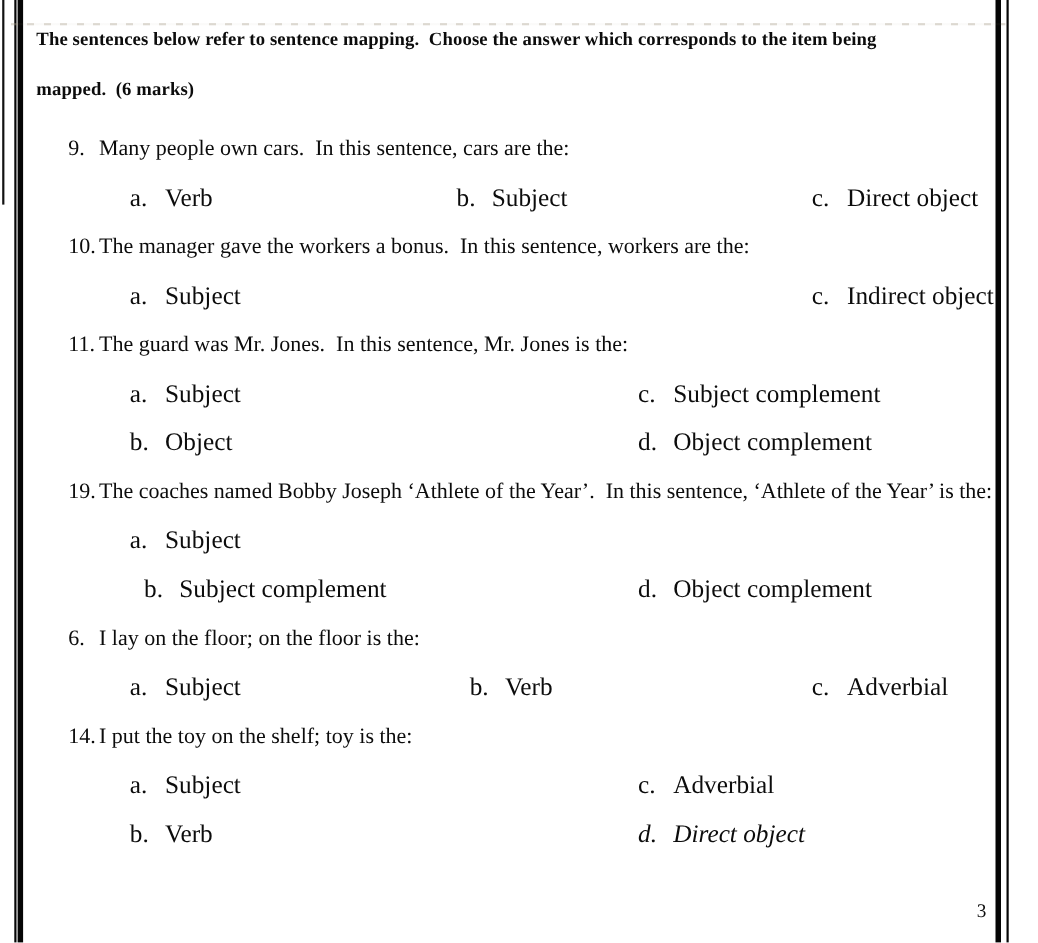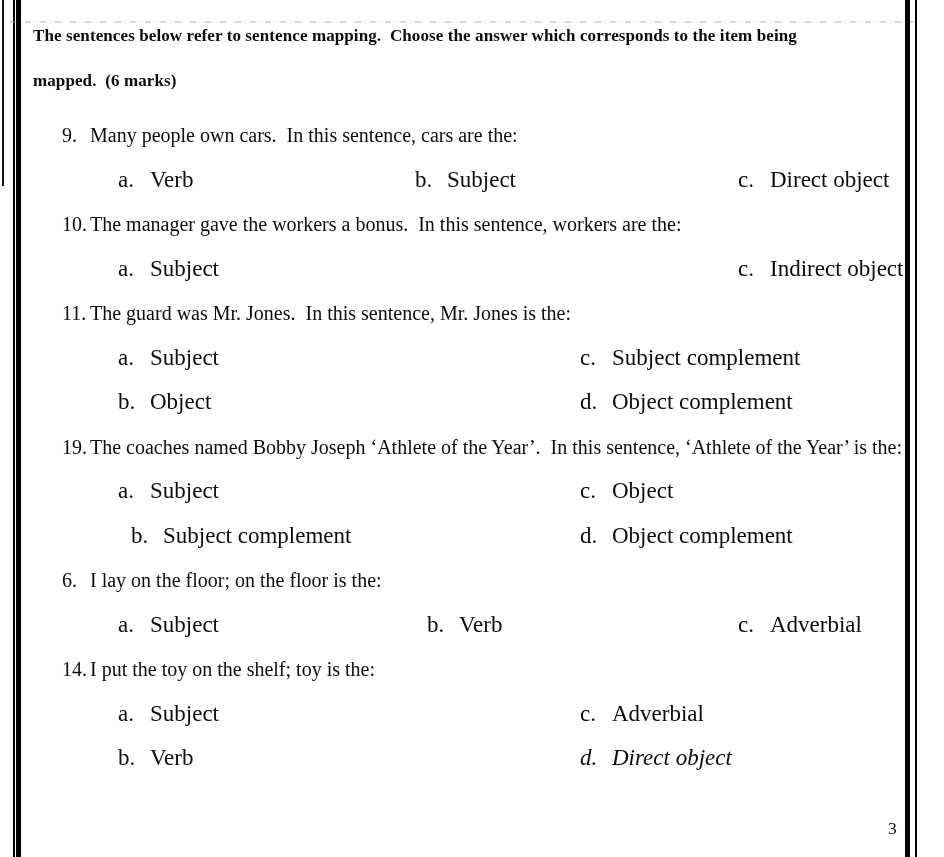--- a/index.html
+++ b/index.html
@@ -111,21 +111,20 @@
           </div>
           <div class="opt-row">
             <span class="opt" style="left: 85px;"><span class="opt-letter">b.</span><span class="opt-label">Object</span></span>
             <span class="opt" style="left: 547px;"><span class="opt-letter">d.</span><span class="opt-label">Object complement</span></span>
           </div>
         </div>
         <div class="q-block">
           <div class="q-line"><span class="q-num">19.</span><span class="q-text">The coaches named Bobby Joseph ‘Athlete of the Year’.  In this sentence, ‘Athlete of the Year’ is the:</span></div>
           <div class="opt-row">
             <span class="opt" style="left: 85px;"><span class="opt-letter">a.</span><span class="opt-label">Subject</span></span>
-            <span class="opt" style="left: 547px;"><span class="opt-letter">c.</span><span class="opt-label">Object</span></span>
           </div>
           <div class="opt-row">
             <span class="opt" style="left: 98px;"><span class="opt-letter">b.</span><span class="opt-label">Subject complement</span></span>
             <span class="opt" style="left: 547px;"><span class="opt-letter">d.</span><span class="opt-label">Object complement</span></span>
           </div>
         </div>
         <div class="q-block">
           <div class="q-line"><span class="q-num">6.</span><span class="q-text">I lay on the floor; on the floor is the:</span></div>
           <div class="opt-row">
             <span class="opt" style="left: 85px;"><span class="opt-letter">a.</span><span class="opt-label">Subject</span></span>

